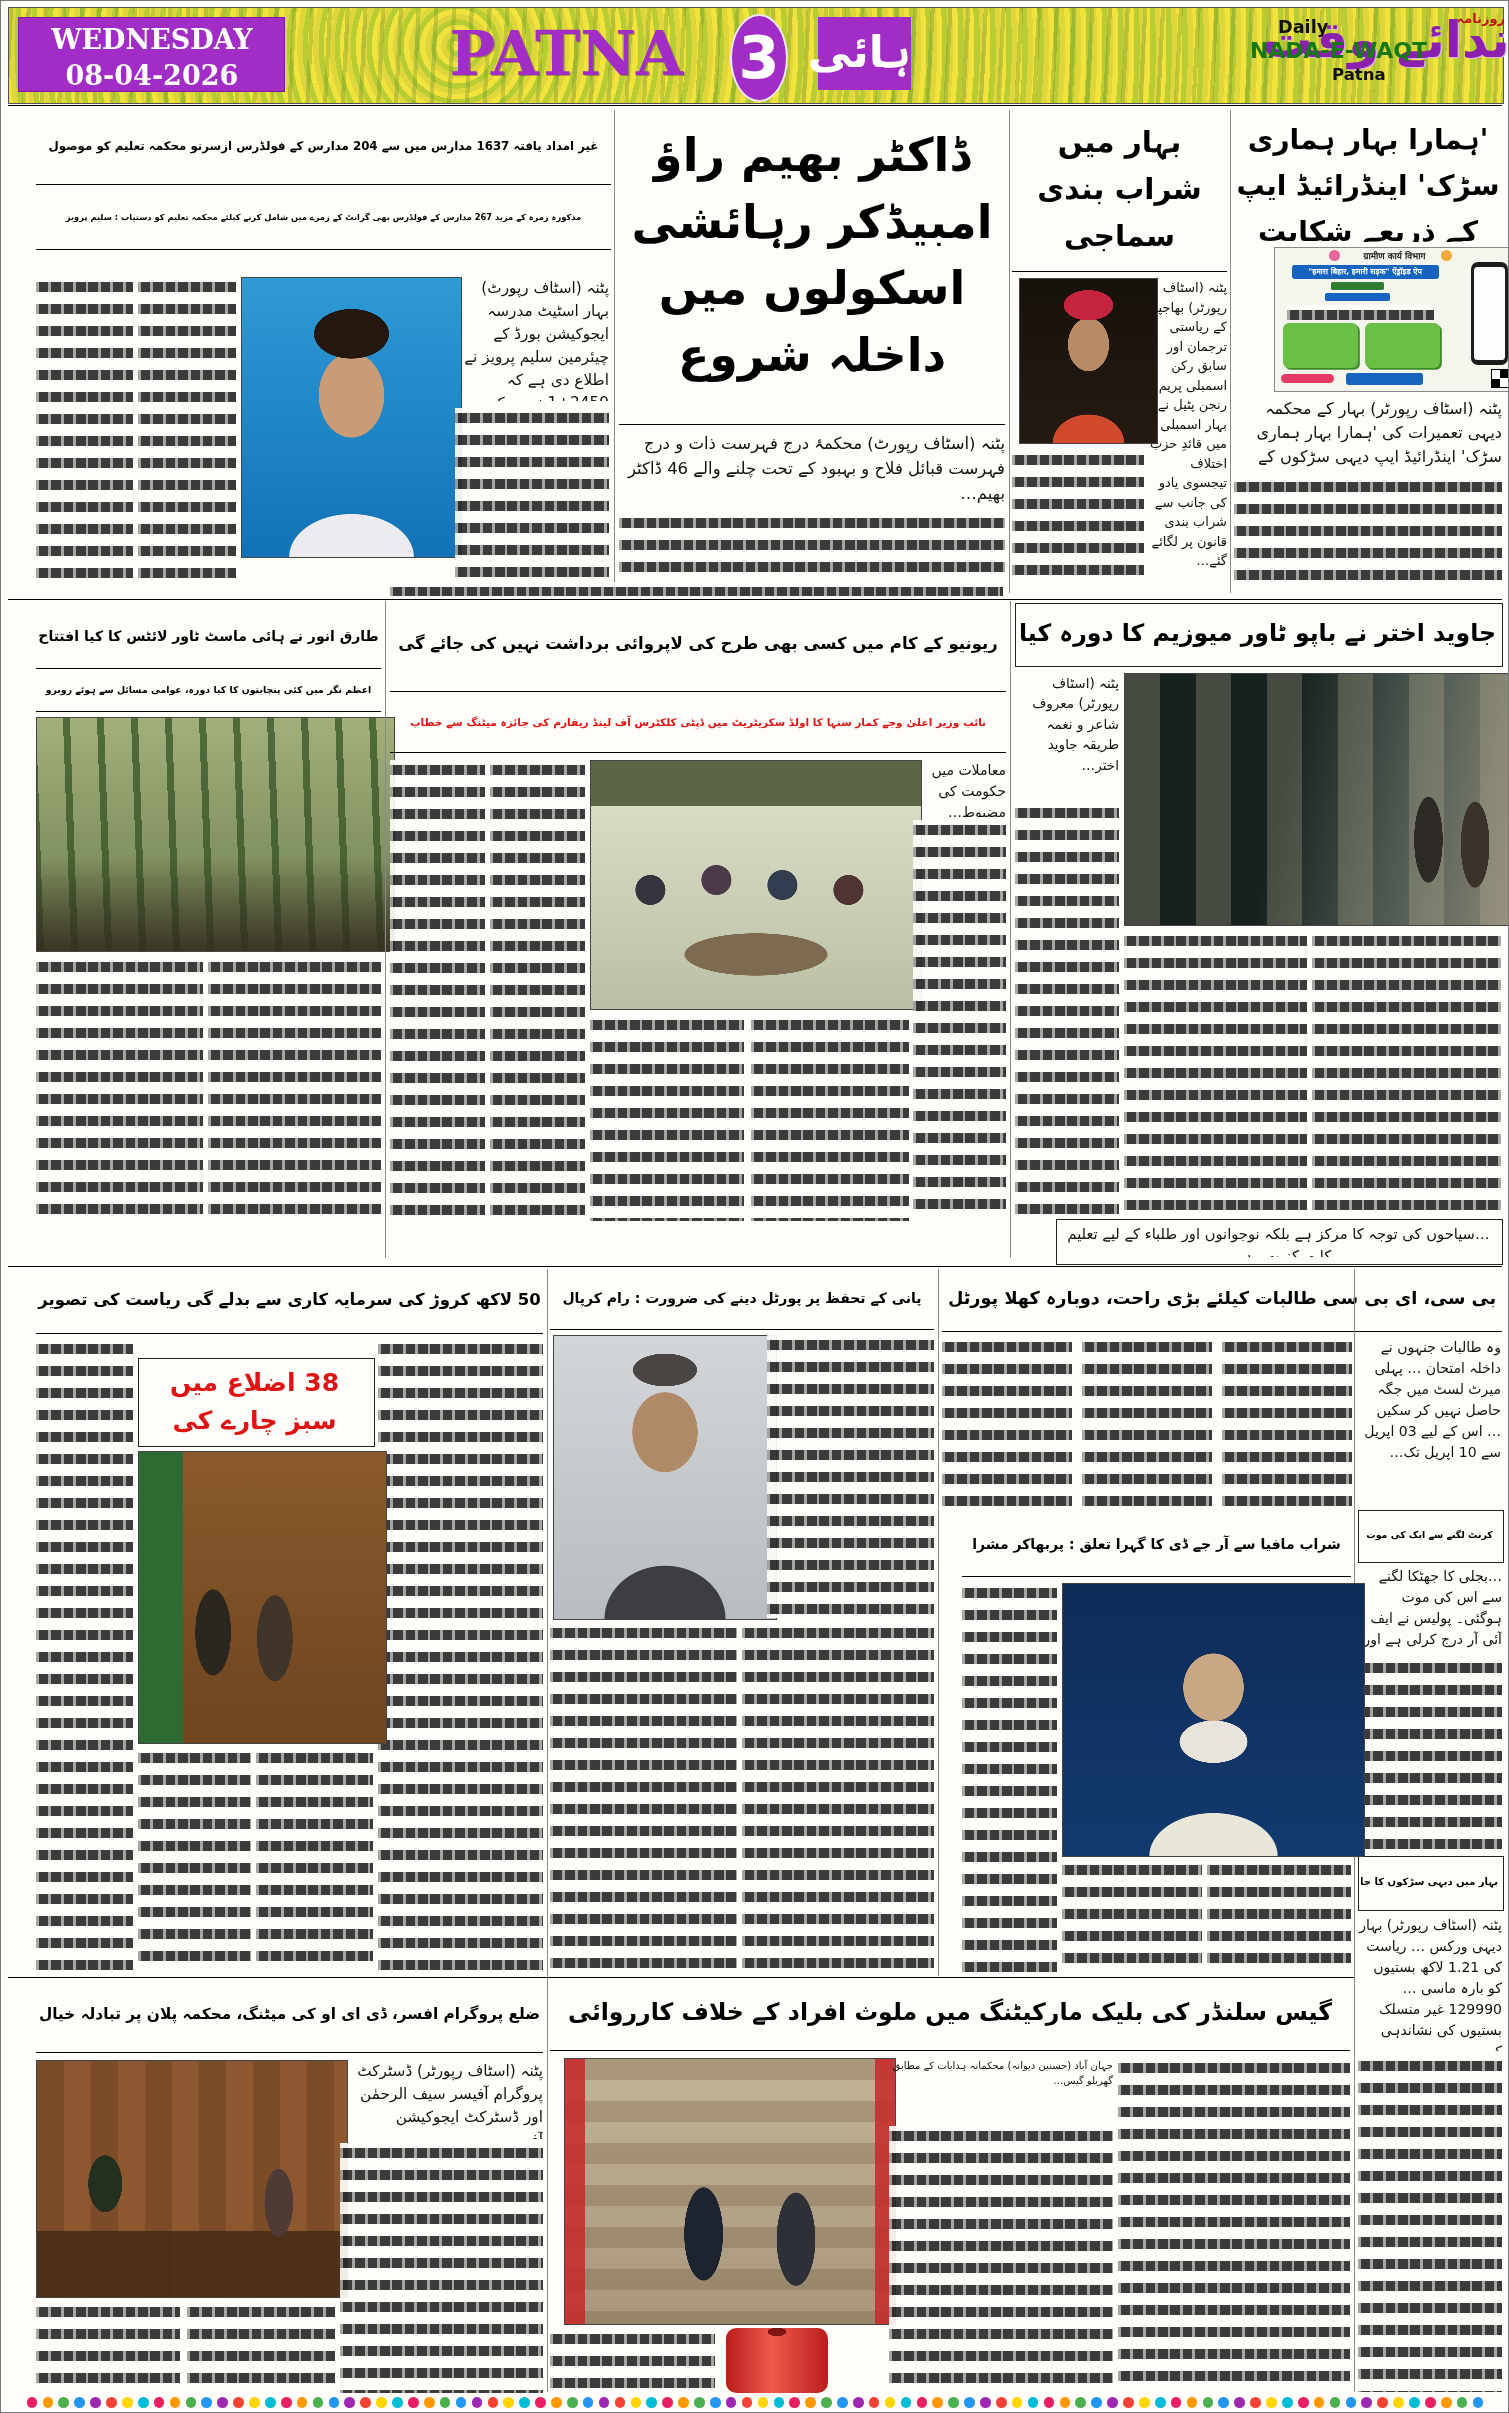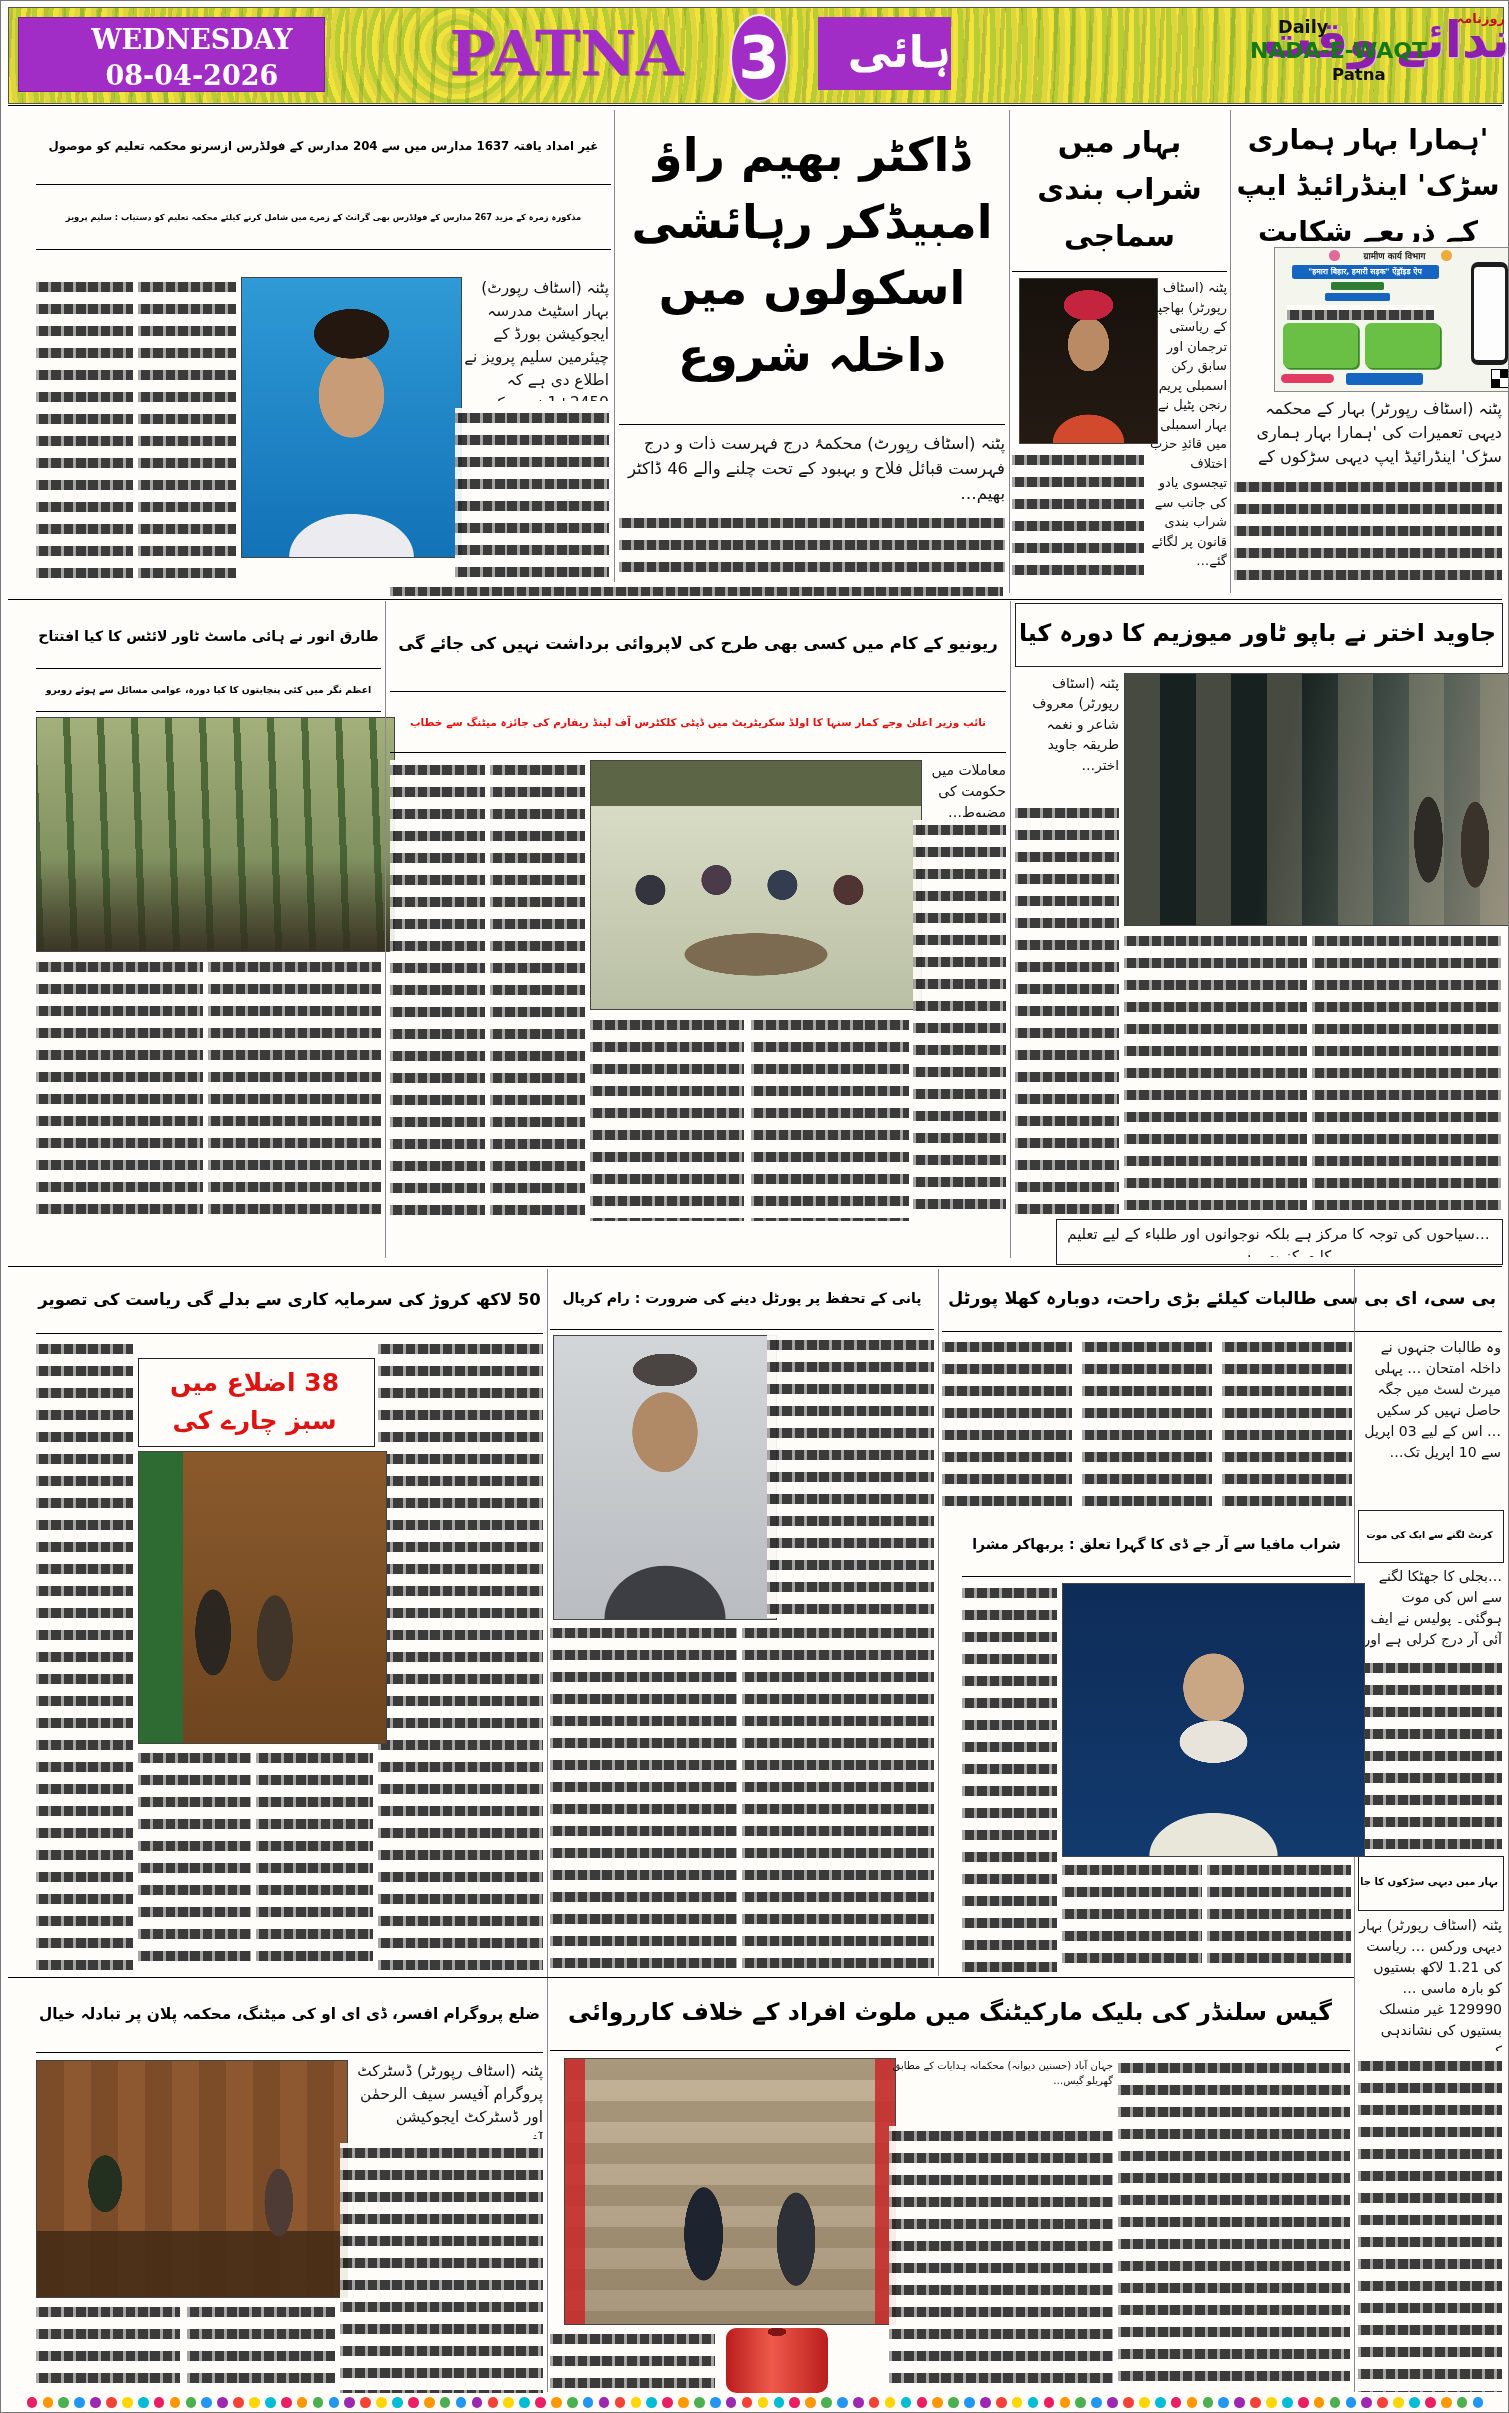--- a/index.html
+++ b/index.html
@@ -3,21 +3,21 @@
 <meta charset="utf-8">
 <style>
   html,body{margin:0;padding:0;background:#e8e8e8;}
   .page{position:relative;width:1509px;height:2413px;background:#fffdf9;overflow:hidden;
         font-family:"DejaVu Sans",sans-serif;border:1.2px solid #777;box-sizing:border-box;}
   
   .masthead{position:absolute;left:7px;top:5.9px;width:1494px;height:95px;border:0.6px solid #555;
     background:
       repeating-linear-gradient(93deg, rgba(90,140,40,.30) 0 4.1px, rgba(0,0,0,0) 4.1px 17.7px),
       repeating-radial-gradient(circle at 30% 40%, #f2e23c 0 5.3px, #b8cc33 5.3px 10.6px, #dfd63e 10.6px 16px);}
-  .pbox{position:absolute;background:#a22cc6;border:1.8px solid #7d1d9e;color:#fff;text-align:center;padding-left:40px;}
+  .pbox{position:absolute;background:#a22cc6;border:1.8px solid #7d1d9e;color:#fff;text-align:center;}
   .serif{font-family:"DejaVu Serif","Liberation Serif",serif;}
   .badge3{position:absolute;background:#a22cc6;border:2.4px solid #efe7f3;color:#fff;border-radius:50%;
           display:flex;align-items:center;justify-content:center;font-weight:bold;}
   
   .hl{position:absolute;font-weight:bold;color:#000;direction:rtl;text-align:center;overflow:hidden;}
   .fit{white-space:nowrap;}
   .wrap{white-space:normal;}
   .rule{position:absolute;border-top:1.8px solid #000;}
   .thin{border-top-width:1.2px;}
   .vrule{position:absolute;width:0;border-left:1.2px solid #8a8a8a;}

